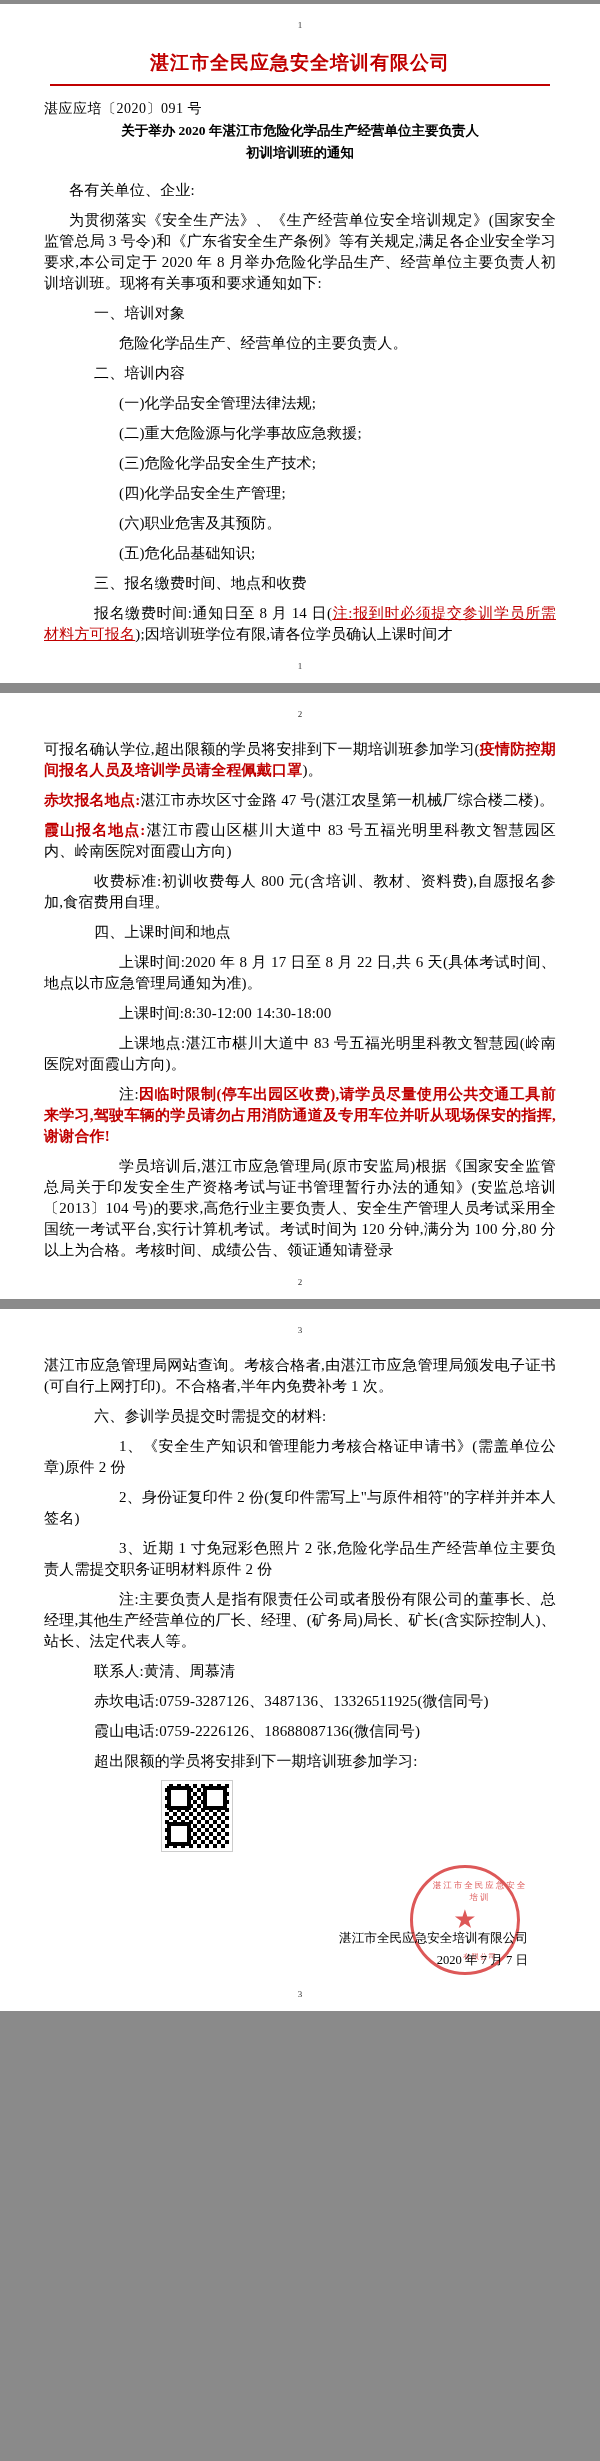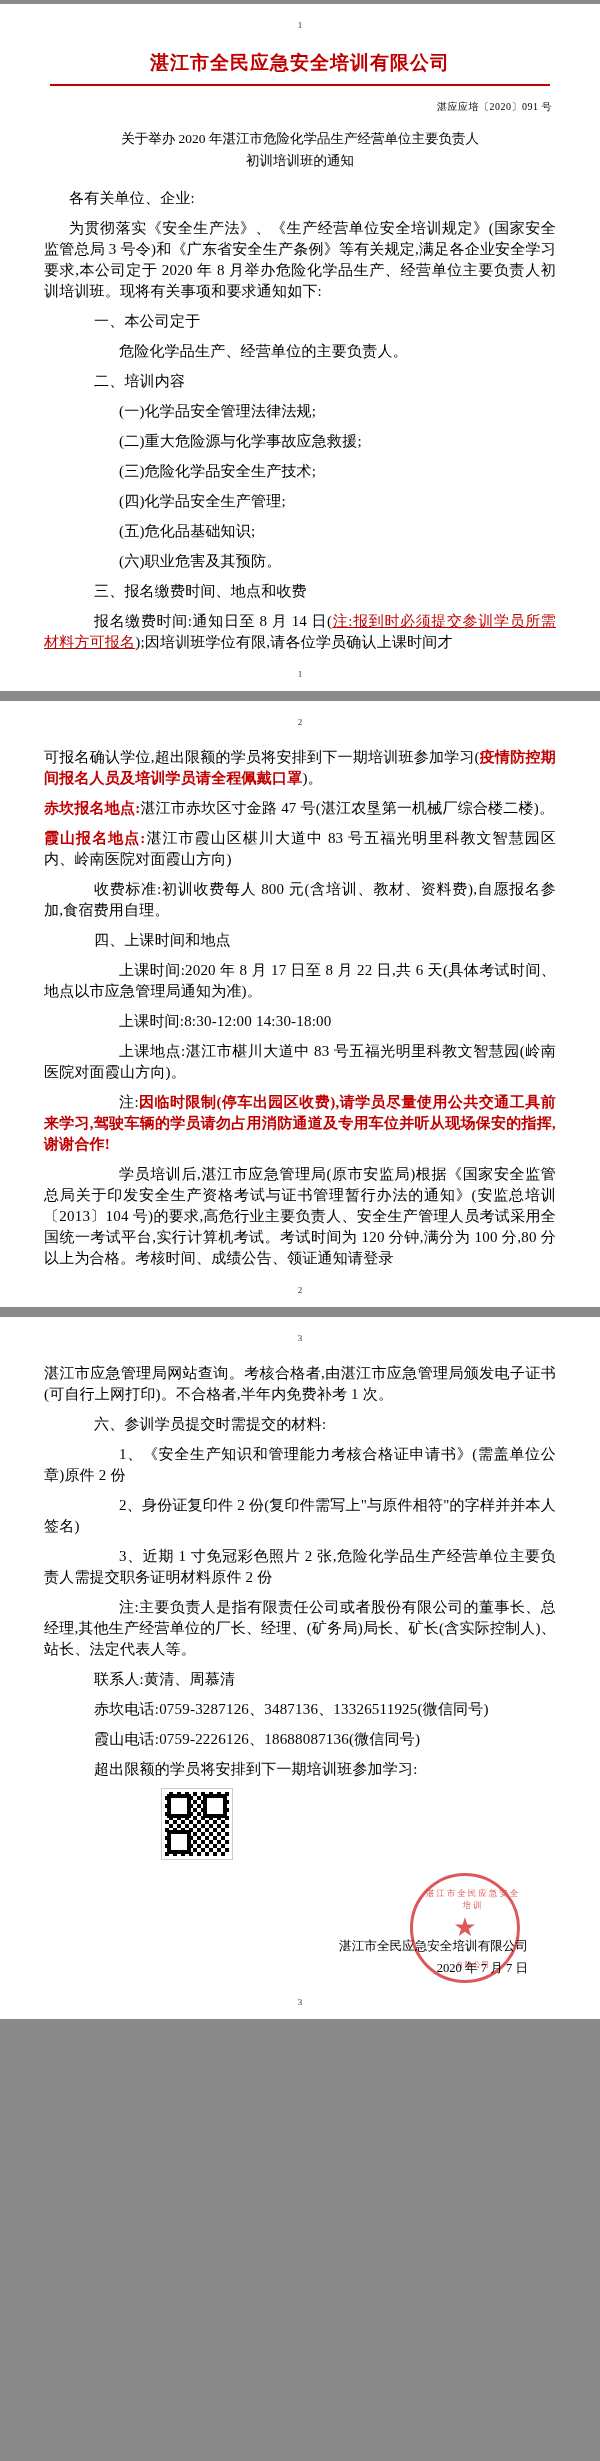--- a/index.html
+++ b/index.html
@@ -42,28 +42,27 @@
     color: #c00000;
     font-weight: bold;
     font-size: 19px;
     letter-spacing: 1px;
     border-bottom: 2px solid #c00000;
     padding-bottom: 8px;
     margin: 4px 6px 14px 6px;
     font-family: "Liberation Serif", "DejaVu Serif", serif;
   }
   .docnum {
-    text-align: right;
-    font-size: 10px;
-    margin: 2px 4px 14px 0;
+    font-size: 14px;
+    margin: 2px 4px 2px 0;
     letter-spacing: 0.5px;
   }
   .subject {
     text-align: center;
-    font-weight: normal;
+    font-weight: bold;
     font-size: 13.5px;
     line-height: 22px;
     margin: 0 10px 16px 10px;
   }
   p {
     font-size: 15px;
     line-height: 21px;
     margin: 0 0 9px 0;
     text-align: justify;
     letter-spacing: 0.2px;
@@ -102,21 +101,21 @@
     justify-content: center;
   }
   .seal .star {
     color: #d01818;
     font-size: 26px;
     line-height: 26px;
   }
   .seal .arc-top,
   .seal .arc-bottom {
     position: absolute;
-    left: 8px;
+    left: 15px;
     width: 100%;
     text-align: center;
     color: #d01818;
     font-size: 8.5px;
     letter-spacing: 2px;
   }
   .seal .arc-top { top: 12px; }
   .seal .arc-bottom { bottom: 10px; font-size: 7.5px; letter-spacing: 1px; }
   .qr {
     width: 64px;
@@ -155,29 +154,29 @@
   <div class="page">
     <div class="page-num top">1</div>
     <div class="title">湛江市全民应急安全培训有限公司</div>
     <div class="docnum">湛应应培〔2020〕091 号</div>
     <div class="subject">
       <div>关于举办 2020 年湛江市危险化学品生产经营单位主要负责人</div>
       <div>初训培训班的通知</div>
     </div>
     <p class="ind1">各有关单位、企业:</p>
     <p class="ind1">为贯彻落实《安全生产法》、《生产经营单位安全培训规定》(国家安全监管总局 3 号令)和《广东省安全生产条例》等有关规定,满足各企业安全学习要求,本公司定于 2020 年 8 月举办危险化学品生产、经营单位主要负责人初训培训班。现将有关事项和要求通知如下:</p>
-    <p class="ind2">一、本公司定于</p>
+    <p class="ind2">一、培训对象</p>
     <p class="ind3">危险化学品生产、经营单位的主要负责人。</p>
     <p class="ind2">二、培训内容</p>
     <p class="ind3">(一)化学品安全管理法律法规;</p>
     <p class="ind3">(二)重大危险源与化学事故应急救援;</p>
     <p class="ind3">(三)危险化学品安全生产技术;</p>
     <p class="ind3">(四)化学品安全生产管理;</p>
+    <p class="ind3">(六)职业危害及其预防。</p>
     <p class="ind3">(五)危化品基础知识;</p>
-    <p class="ind3">(六)职业危害及其预防。</p>
     <p class="ind2">三、报名缴费时间、地点和收费</p>
     <p class="ind2"><span>报名缴费时间:通知日至 8 月 14 日(</span><span class="red underline">注:报到时必须提交参训学员所需材料方可报名</span><span>);因培训班学位有限,请各位学员确认上课时间才</span></p>
     <div class="page-num bottom">1</div>
   </div>
 
   <div class="page">
     <div class="page-num top">2</div>
     <p class="noind"><span>可报名确认学位,超出限额的学员将安排到下一期培训班参加学习(</span><span class="red-b">疫情防控期间报名人员及培训学员请全程佩戴口罩</span><span>)。</span></p>
     <p class="noind"><span class="red-b">赤坎报名地点:</span><span>湛江市赤坎区寸金路 47 号(湛江农垦第一机械厂综合楼二楼)。</span></p>
     <p class="noind"><span class="red-b">霞山报名地点:</span><span>湛江市霞山区椹川大道中 83 号五福光明里科教文智慧园区内、岭南医院对面霞山方向)</span></p>

